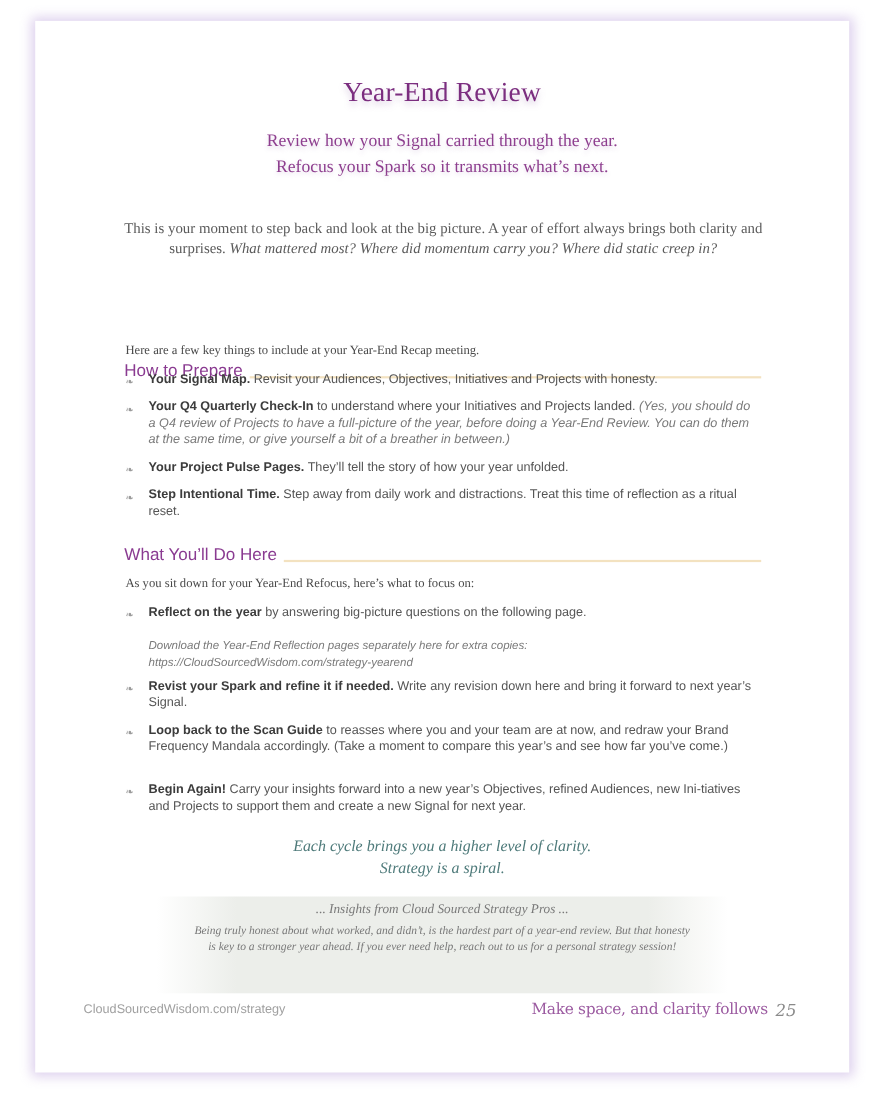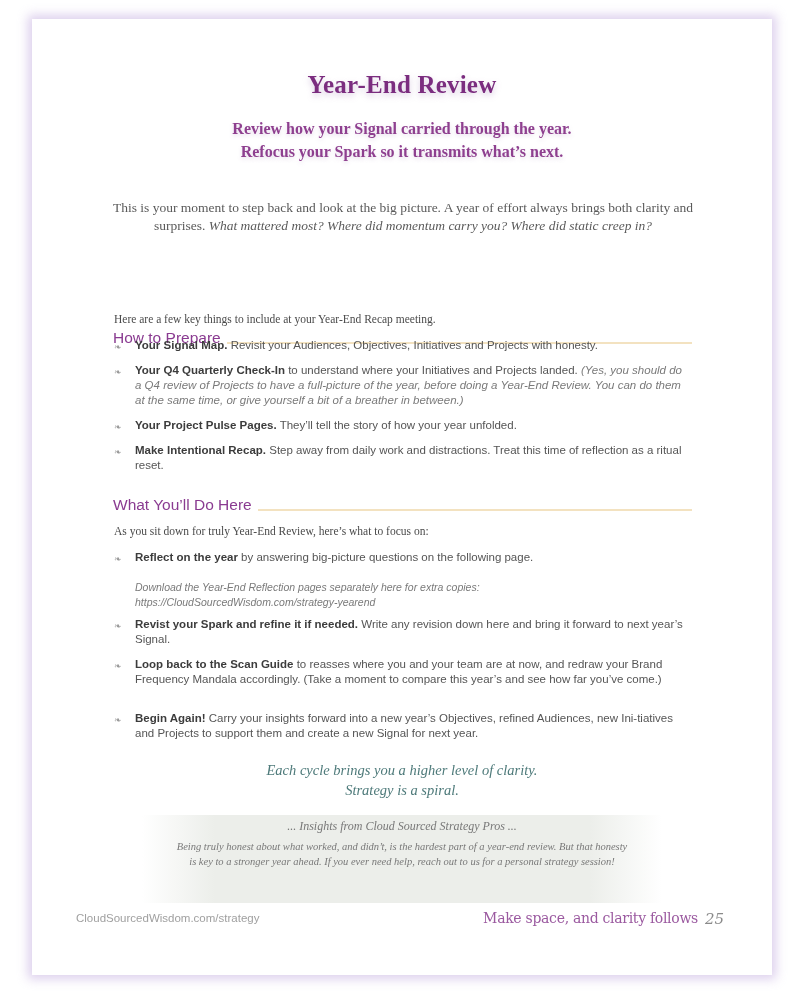--- a/index.html
+++ b/index.html
@@ -20,36 +20,35 @@
       box-shadow: 0 0 10px 4px rgba(180, 150, 215, 0.45);
     }
 
     .title {
       position: absolute;
       left: 0; right: 0;
       top: 52px;
       text-align: center;
       font-family: "Liberation Serif", serif;
       font-size: 25px;
-      font-weight: bold;
+      font-weight: normal;
       color: #7b2d7f;
       text-shadow: 0 3px 6px rgba(150, 110, 170, 0.35);
       letter-spacing: 0.2px;
     }
     .subtitle {
       position: absolute;
       left: 0; right: 0;
       top: 98px;
       text-align: center;
       font-family: "Liberation Serif", serif;
       font-size: 16px;
       line-height: 23px;
       color: #8e3f8f;
       text-shadow: 0 2px 4px rgba(150, 110, 170, 0.25);
-      font-weight: bold;
     }
     .intro {
       position: absolute;
       left: 76px;
       width: 590px;
       text-align: center;
       font-family: "Liberation Serif", serif;
       font-size: 13.5px;
       line-height: 18px;
       color: #5a5a5a;
@@ -229,28 +228,28 @@
     <span class="b-text"><strong>Your Q4 Quarterly Check-In</strong><span> to understand where your Initiatives and Projects landed. </span><span class="note">(Yes, you should do a Q4 review of Projects to have a full-picture of the year, before doing a Year-End Review. You can do them at the same time, or give yourself a bit of a breather in between.)</span></span>
   </div>
 
   <div class="bullet b3">
     <span class="b-icon">❧</span>
     <span class="b-text"><strong>Your Project Pulse Pages.</strong><span> They’ll tell the story of how your year unfolded.</span></span>
   </div>
 
   <div class="bullet b4">
     <span class="b-icon">❧</span>
-    <span class="b-text"><strong>Make Intentional Recap.</strong><span> Step away from daily work and distractions. Treat this time of reflection as a ritual reset.</span></span>
+    <span class="b-text"><strong>Step Intentional Time.</strong><span> Step away from daily work and distractions. Treat this time of reflection as a ritual reset.</span></span>
   </div>
 
   <div class="section-heading sec-2">
     <span class="h-label">What You’ll Do Here</span>
     <span class="h-rule"></span>
   </div>
-  <div class="lead lead-2">As you sit down for truly Year-End Review, here’s what to focus on:</div>
+  <div class="lead lead-2">As you sit down for your Year-End Refocus, here’s what to focus on:</div>
 
   <div class="bullet b5">
     <span class="b-icon">❧</span>
     <span class="b-text"><strong>Reflect on the year</strong><span> by answering big-picture questions on the following page.</span></span>
   </div>
 
   <div class="download-note">
     <div>Download the Year-End Reflection pages separately here for extra copies:</div>
     <div>https://CloudSourcedWisdom.com/strategy-yearend</div>
   </div>

